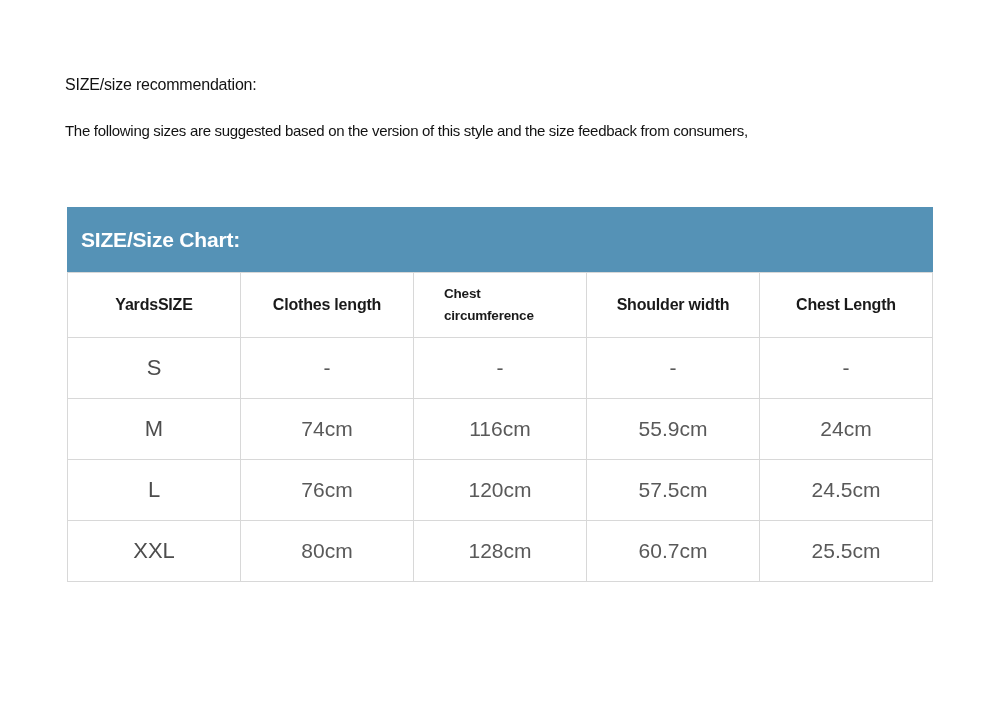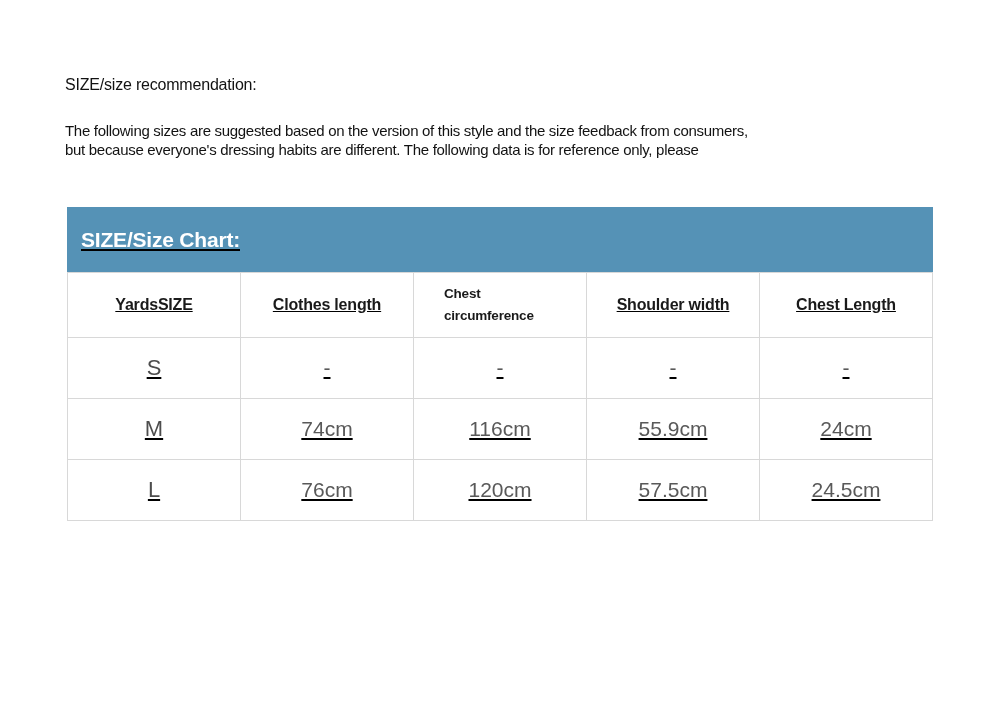--- a/index.html
+++ b/index.html
@@ -33,21 +33,20 @@
     color: #121212;
     letter-spacing: -0.3px;
   }
   .intro .line { line-height: 19px; white-space: nowrap; }
 
   .size-chart {
     position: absolute;
     left: 67px;
     top: 207px;
     width: 866px;
-    text-decoration: underline;
   }
 
   .chart-title-bar {
     height: 65px;
     background: #5592b6;
     display: flex;
     align-items: center;
     padding-left: 14px;
   }
   .chart-title {
@@ -95,21 +94,20 @@
     font-size: 22px;
   }
 </style>
 </head>
 <body>
 
 <div class="page-title">SIZE/size recommendation:</div>
 
 <div class="intro">
   <div class="line">The following sizes are suggested based on the version of this style and the size feedback from consumers,</div>
-  <div class="line">but because everyone's dressing habits are different. The following data is for reference only, please</div>
 </div>
 
 <div class="size-chart">
   <div class="chart-title-bar">
     <span class="chart-title">SIZE/Size Chart:</span>
   </div>
 
   <table class="size-table">
     <thead>
       <tr>
@@ -135,15 +133,22 @@
         <td>55.9cm</td>
         <td>24cm</td>
       </tr>
       <tr>
         <td class="size-cell">L</td>
         <td>76cm</td>
         <td>120cm</td>
         <td>57.5cm</td>
         <td>24.5cm</td>
       </tr>
+      <tr>
+        <td class="size-cell">XXL</td>
+        <td>80cm</td>
+        <td>128cm</td>
+        <td>60.7cm</td>
+        <td>25.5cm</td>
+      </tr>
     </tbody>
   </table>
 </div>
 
 </body></html>

